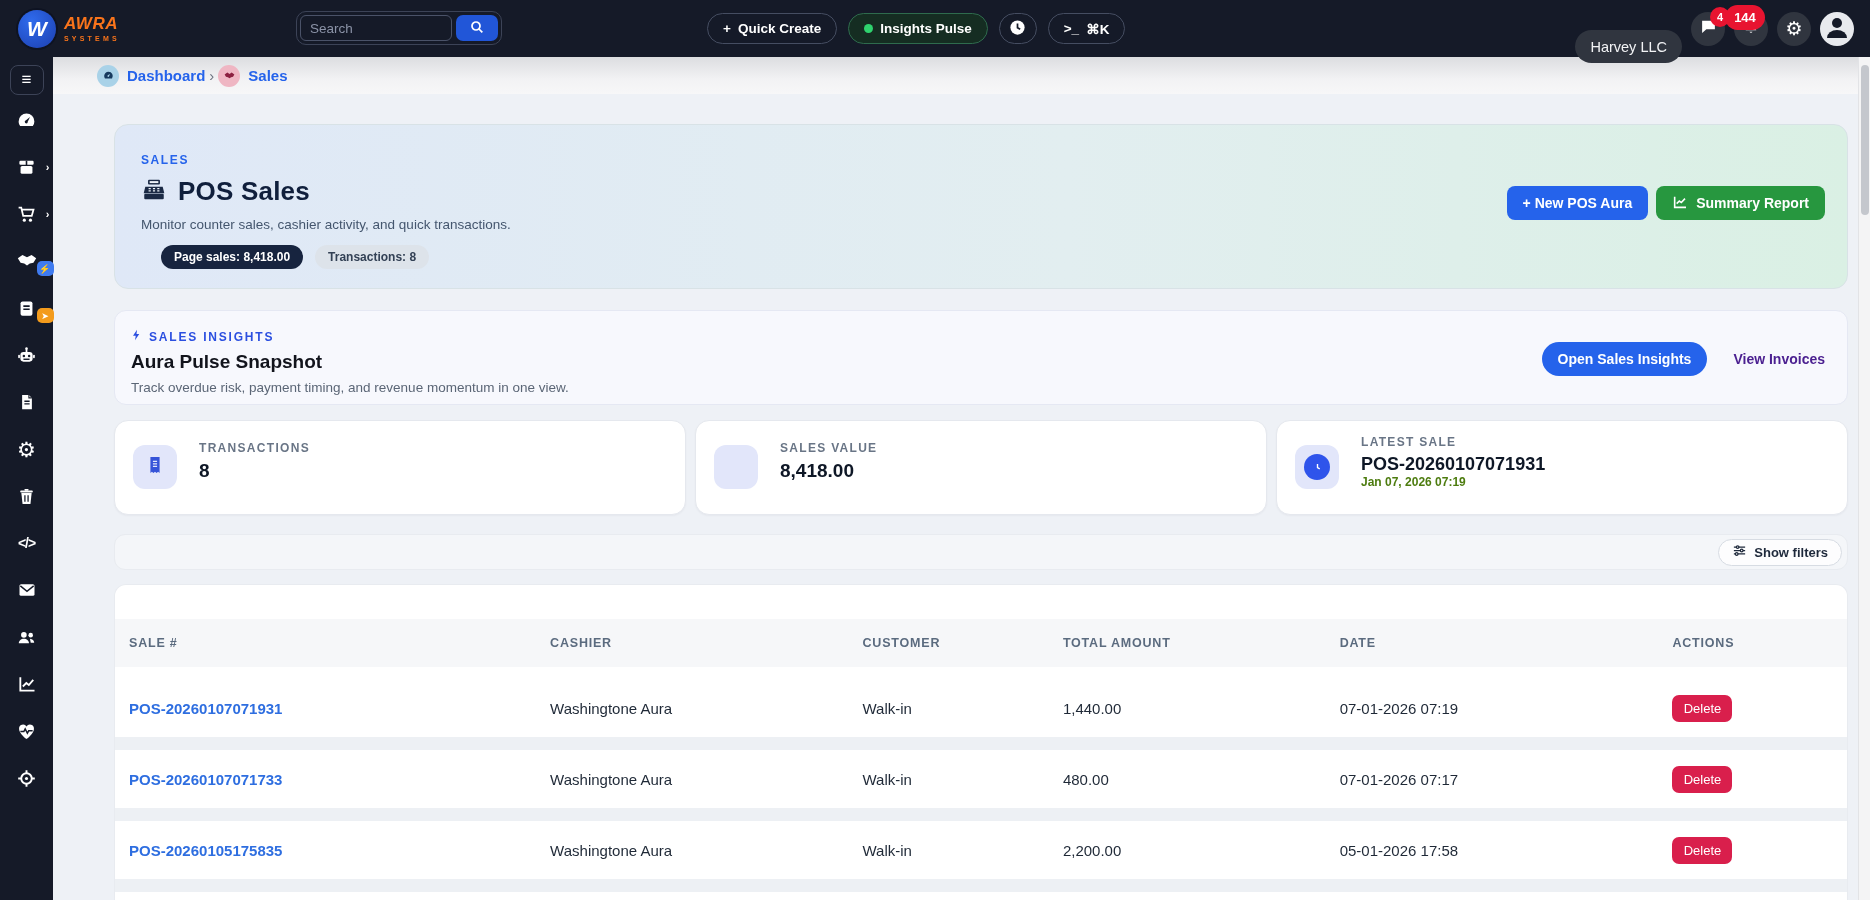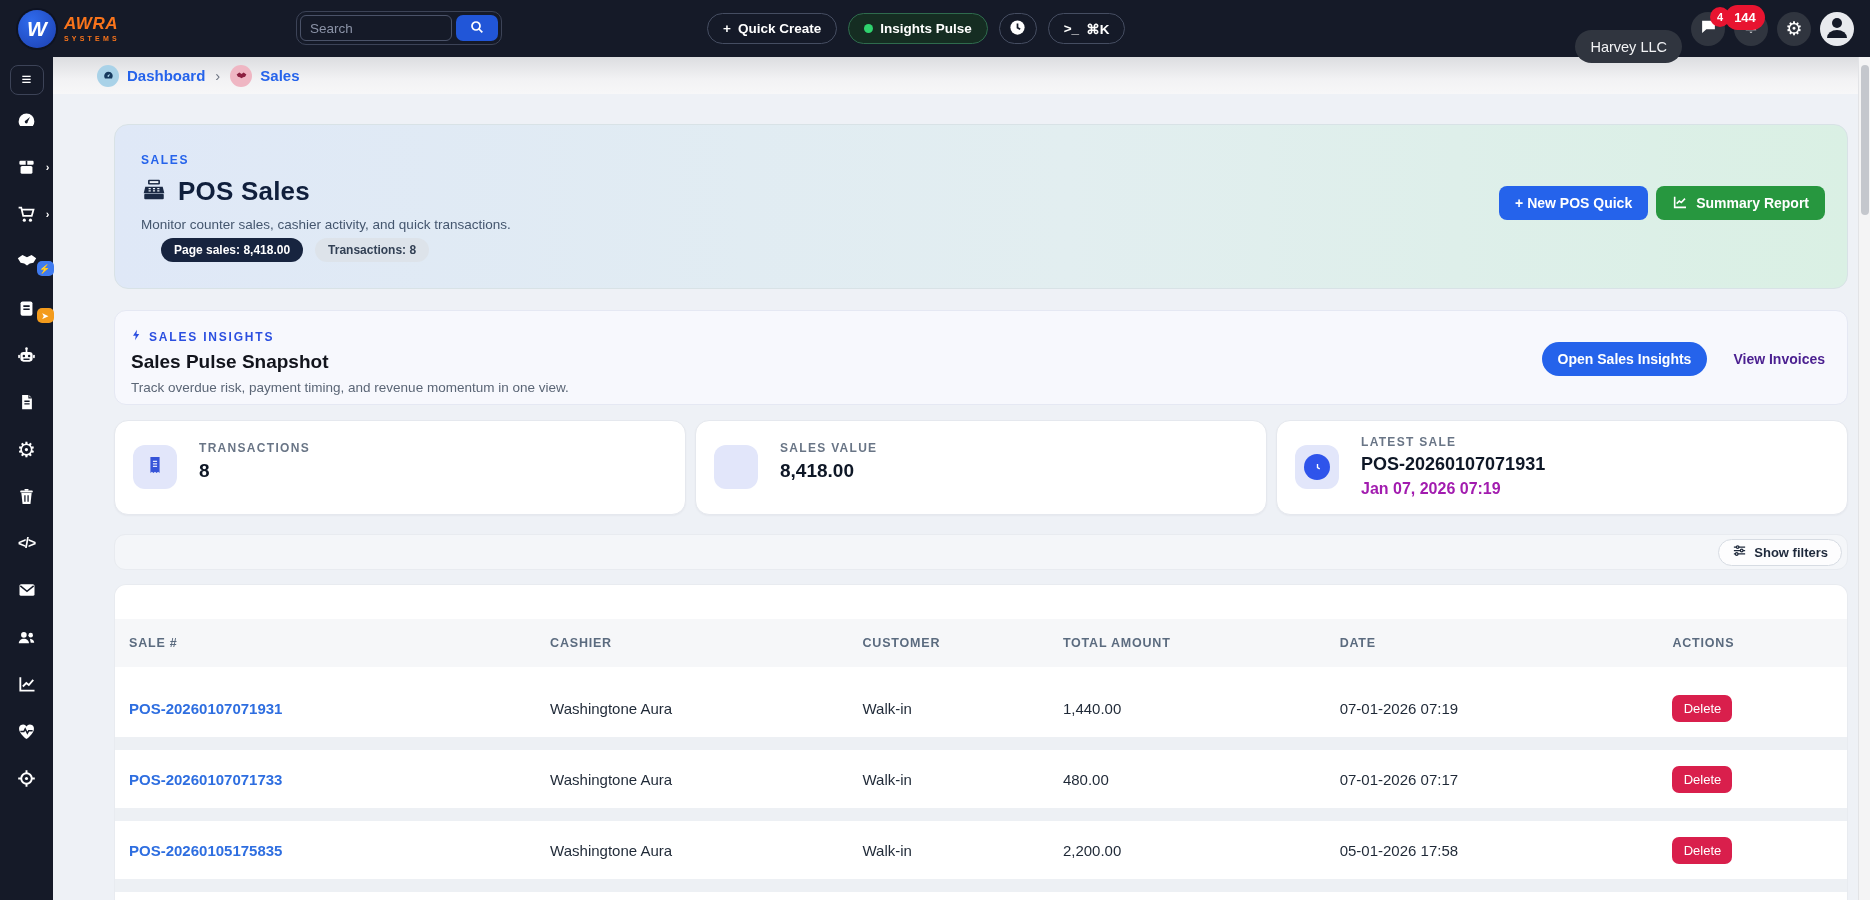--- a/index.html
+++ b/index.html
@@ -65,42 +65,42 @@
   .mini-badge { position:absolute; right:-10px; bottom:-4px; width:17px; height:15px;
                 border-radius:5px; display:flex; align-items:center; justify-content:center;
                 font-size:9px; }
   .mini-blue { background:#3f7bf0; color:#ffd23e; }
   .mini-orange { background:#f39b1c; color:#fff; }
   .code-glyph { color:#fff; font-size:14px; font-weight:bold; letter-spacing:-1px; }
 
   
   .crumbbar { position:absolute; left:53px; top:57px; width:1817px; height:37px;
               background:linear-gradient(180deg,#dcdde0 0%,#f2f2f4 60%,#f7f7f8 100%);
-              display:flex; align-items:center; padding-left:44px; gap:10px; z-index:20; }
+              display:flex; align-items:center; padding-left:44px; gap:4px; z-index:20; }
   .crumb { display:flex; align-items:center; gap:8px; cursor:pointer; }
   .crumb-ico { width:22px; height:22px; border-radius:50%; display:flex; align-items:center; justify-content:center; }
   .crumb-ico.blue { background:#a9d2e8; }
   .crumb-ico.pink { background:#efb6c3; }
   .crumb-label { color:#2563eb; font-size:15px; font-weight:bold; }
   .crumb-sep { color:#6b7280; font-size:15px; }
 
   
   .main { position:absolute; left:53px; top:94px; width:1817px; height:806px;
           background:#eef1f6; overflow:hidden; }
   .content { position:absolute; left:61px; top:30px; width:1734px; }
 
   
   .hero { position:relative; height:165px; border-radius:14px;
           background:linear-gradient(90deg,#dfe8f7 0%,#e2eef0 55%,#daf0e4 100%);
           border:1px solid #d8e2e6; padding:28px 22px 0 26px; }
   .eyebrow { color:#2563eb; font-size:12px; font-weight:bold; letter-spacing:1.6px; }
   .hero-title-row { display:flex; align-items:center; gap:11px; margin-top:9px; }
   .hero-title { color:#101f3c; font-size:26px; font-weight:800; letter-spacing:.2px; }
   .hero-sub { color:#44566e; font-size:13.5px; margin-top:10px; }
-  .hero-badges { display:flex; gap:12px; margin-top:6px;padding-left:20px; }
+  .hero-badges { display:flex; gap:12px; margin-top:13px;padding-left:20px; }
   .hbadge { height:24px; border-radius:12px; display:flex; align-items:center;
             padding:0 13px; font-size:12px; font-weight:bold; }
   .hbadge-dark { background:#17243f; color:#fff; }
   .hbadge-light { background:#dde3ea; color:#334155; }
   .hero-actions { position:absolute; right:22px; top:61px; display:flex; gap:8px; }
   .btn { border:none; border-radius:8px; height:34px; display:flex; align-items:center;
          gap:8px; padding:0 16px; font-size:14px; font-weight:bold; color:#fff; cursor:pointer;
          font-family:"Liberation Sans", sans-serif; }
   .btn-blue { background:#2563eb; }
   .btn-green { background:#27973f; }
@@ -117,21 +117,21 @@
 
   
   .stats { display:flex; gap:9px; margin-top:15px; }
   .stat { position:relative; flex:1; height:95px; background:#fff; border:1px solid #e5e8ee;
           border-radius:14px; padding:20px 0 0 18px; box-shadow:0 1px 2px rgba(20,30,60,.04); }
   .stat-ico { position:absolute; left:18px; top:24px; width:44px; height:44px; border-radius:12px;
               background:#e2e6fa; display:flex; align-items:center; justify-content:center; }
   .stat-body { margin-left:66px; }
   .stat-label { color:#697586; font-size:12px; font-weight:bold; letter-spacing:1.3px; }
   .stat-value { color:#0e1726; font-size:19px; font-weight:800; margin-top:5px; }
-  .stat-sub { color:#a21caf; font-size:16px; font-weight:bold; margin-top:5px; }
+  .stat-sub { color:#4d7c0f; font-size:12px; font-weight:bold; }
   .clock-bubble { width:26px; height:26px; border-radius:50%; background:#2f54eb;
                   display:flex; align-items:center; justify-content:center; }
 
   
   .filterbar { margin-top:19px; height:36px; background:#f4f6f9; border:1px solid #e8ebf0;
                border-radius:11px; display:flex; align-items:center; justify-content:flex-end;
                padding-right:5px; }
   .btn-filters { height:27px; background:#fdfdfe; border:1px solid #d7dce3; border-radius:14px;
                  display:flex; align-items:center; gap:7px; padding:0 13px; color:#1e293b;
                  font-size:13px; font-weight:bold; cursor:pointer; }
@@ -405,21 +405,21 @@
             </svg>
         </span>
         <span class="hero-title">POS Sales</span>
       </div>
       <div class="hero-sub">Monitor counter sales, cashier activity, and quick transactions.</div>
       <div class="hero-badges">
         <span class="hbadge hbadge-dark">Page sales: 8,418.00</span>
         <span class="hbadge hbadge-light">Transactions: 8</span>
       </div>
       <div class="hero-actions">
-        <button class="btn btn-blue">+ New POS Quick</button>
+        <button class="btn btn-blue">+ New POS Aura</button>
         <button class="btn btn-green">
           <span>
             <svg width="16" height="16" viewBox="0 0 24 24">
                 <path d="M4 4v16h17" fill="none" stroke="#fff" stroke-width="2.4"></path>
                 <path d="M7 14.5l4-4 3 2.3 5.5-5.8" fill="none" stroke="#fff" stroke-width="2.4"></path>
               </svg>
           </span>
           <span>Summary Report</span>
         </button>
       </div>
@@ -427,21 +427,21 @@
 
     <div class="insights">
       <div class="ins-eyebrow">
         <span>
           <svg width="12" height="14" viewBox="0 0 24 24">
               <path d="M12 1.5 4 13.5h5.5L8 22.5l8.5-12.5h-5.5z" fill="#2b4fe0"></path>
             </svg>
         </span>
         <span>SALES INSIGHTS</span>
       </div>
-      <div class="ins-title">Sales Pulse Snapshot</div>
+      <div class="ins-title">Aura Pulse Snapshot</div>
       <div class="ins-sub">Track overdue risk, payment timing, and revenue momentum in one view.</div>
       <div class="ins-actions">
         <button class="btn btn-blue" style="border-radius:17px;">Open Sales Insights</button>
         <span class="link-purple">View Invoices</span>
       </div>
     </div>
 
     <div class="stats">
       <div class="stat">
         <div class="stat-ico">

